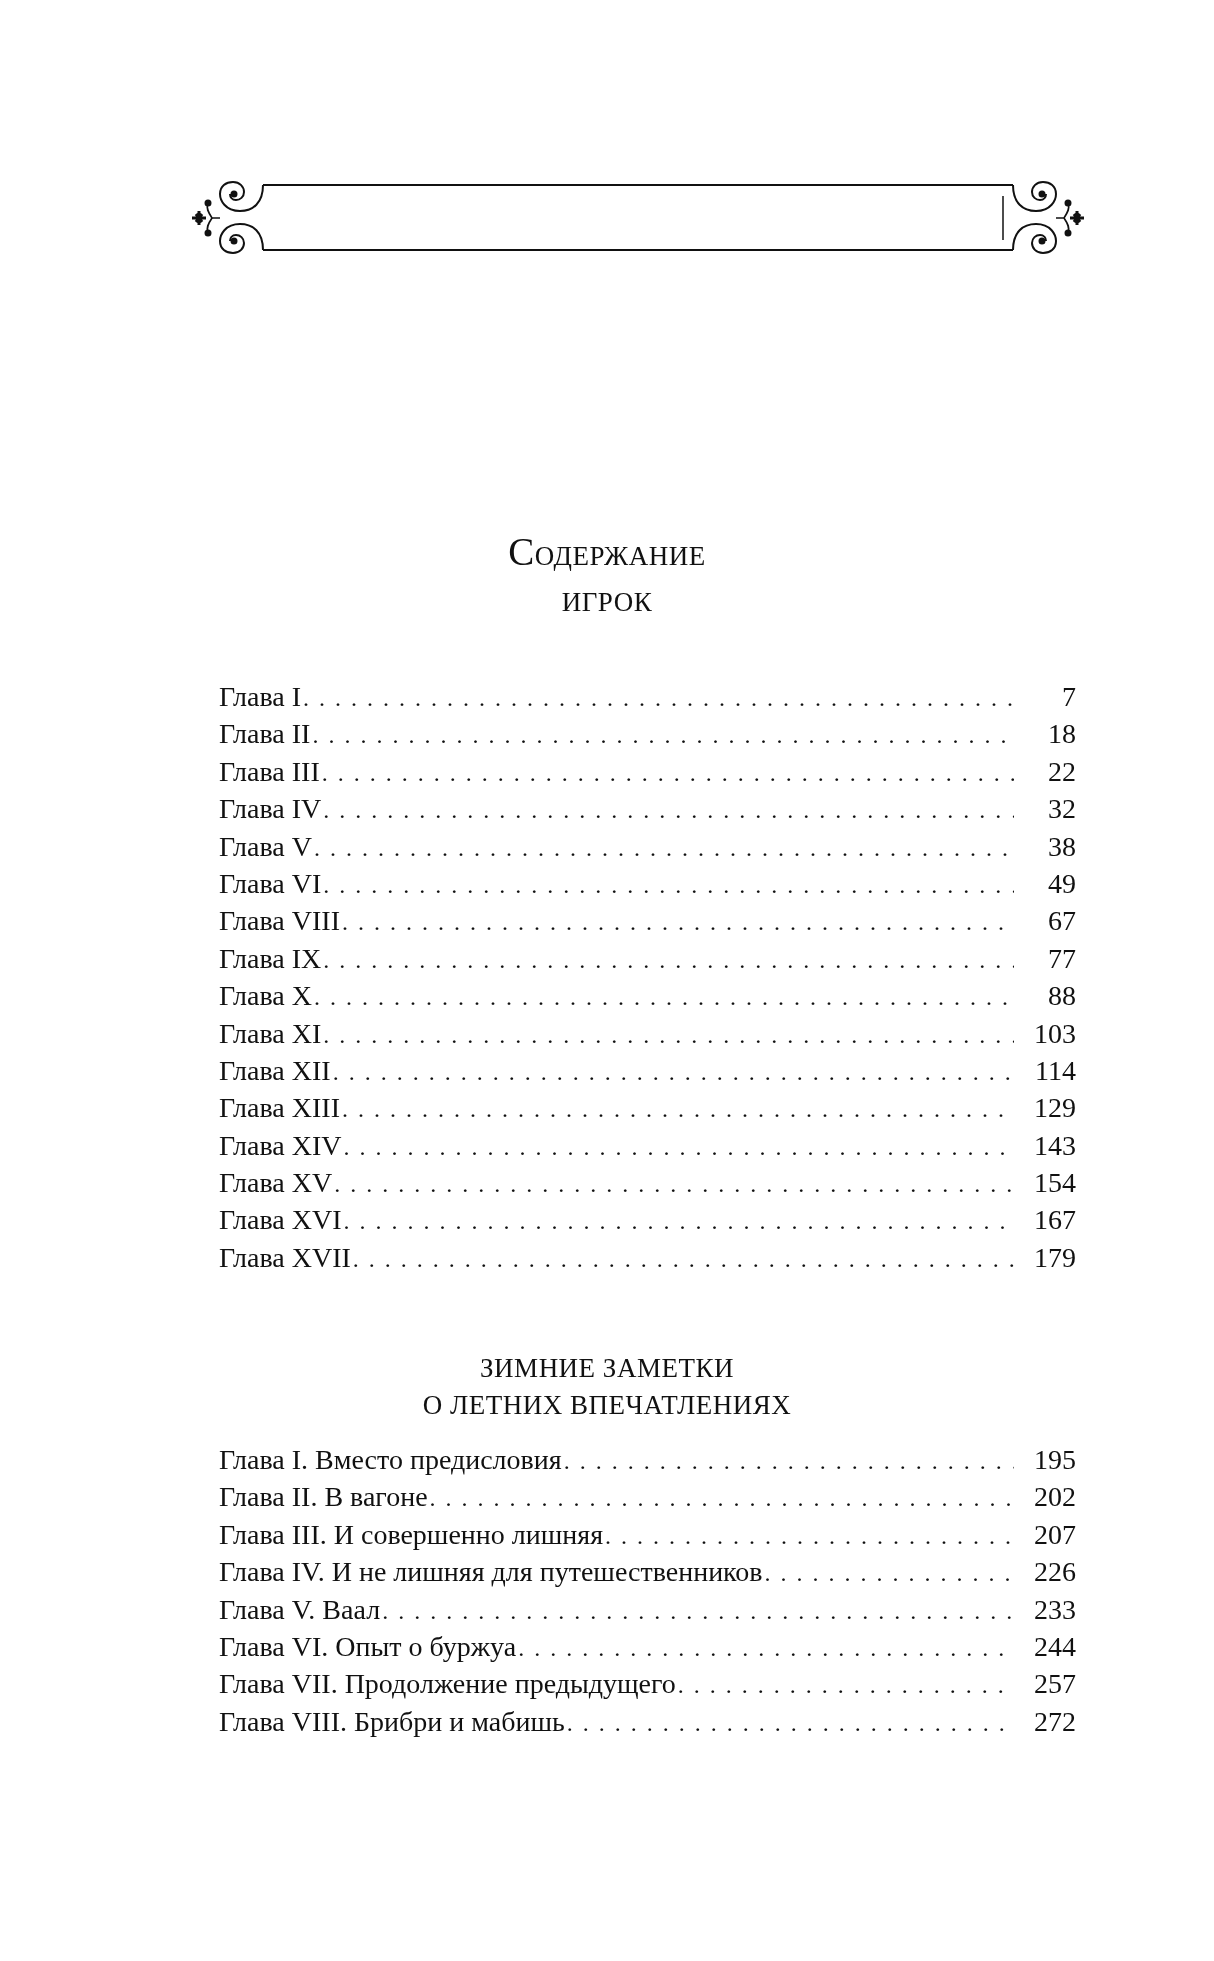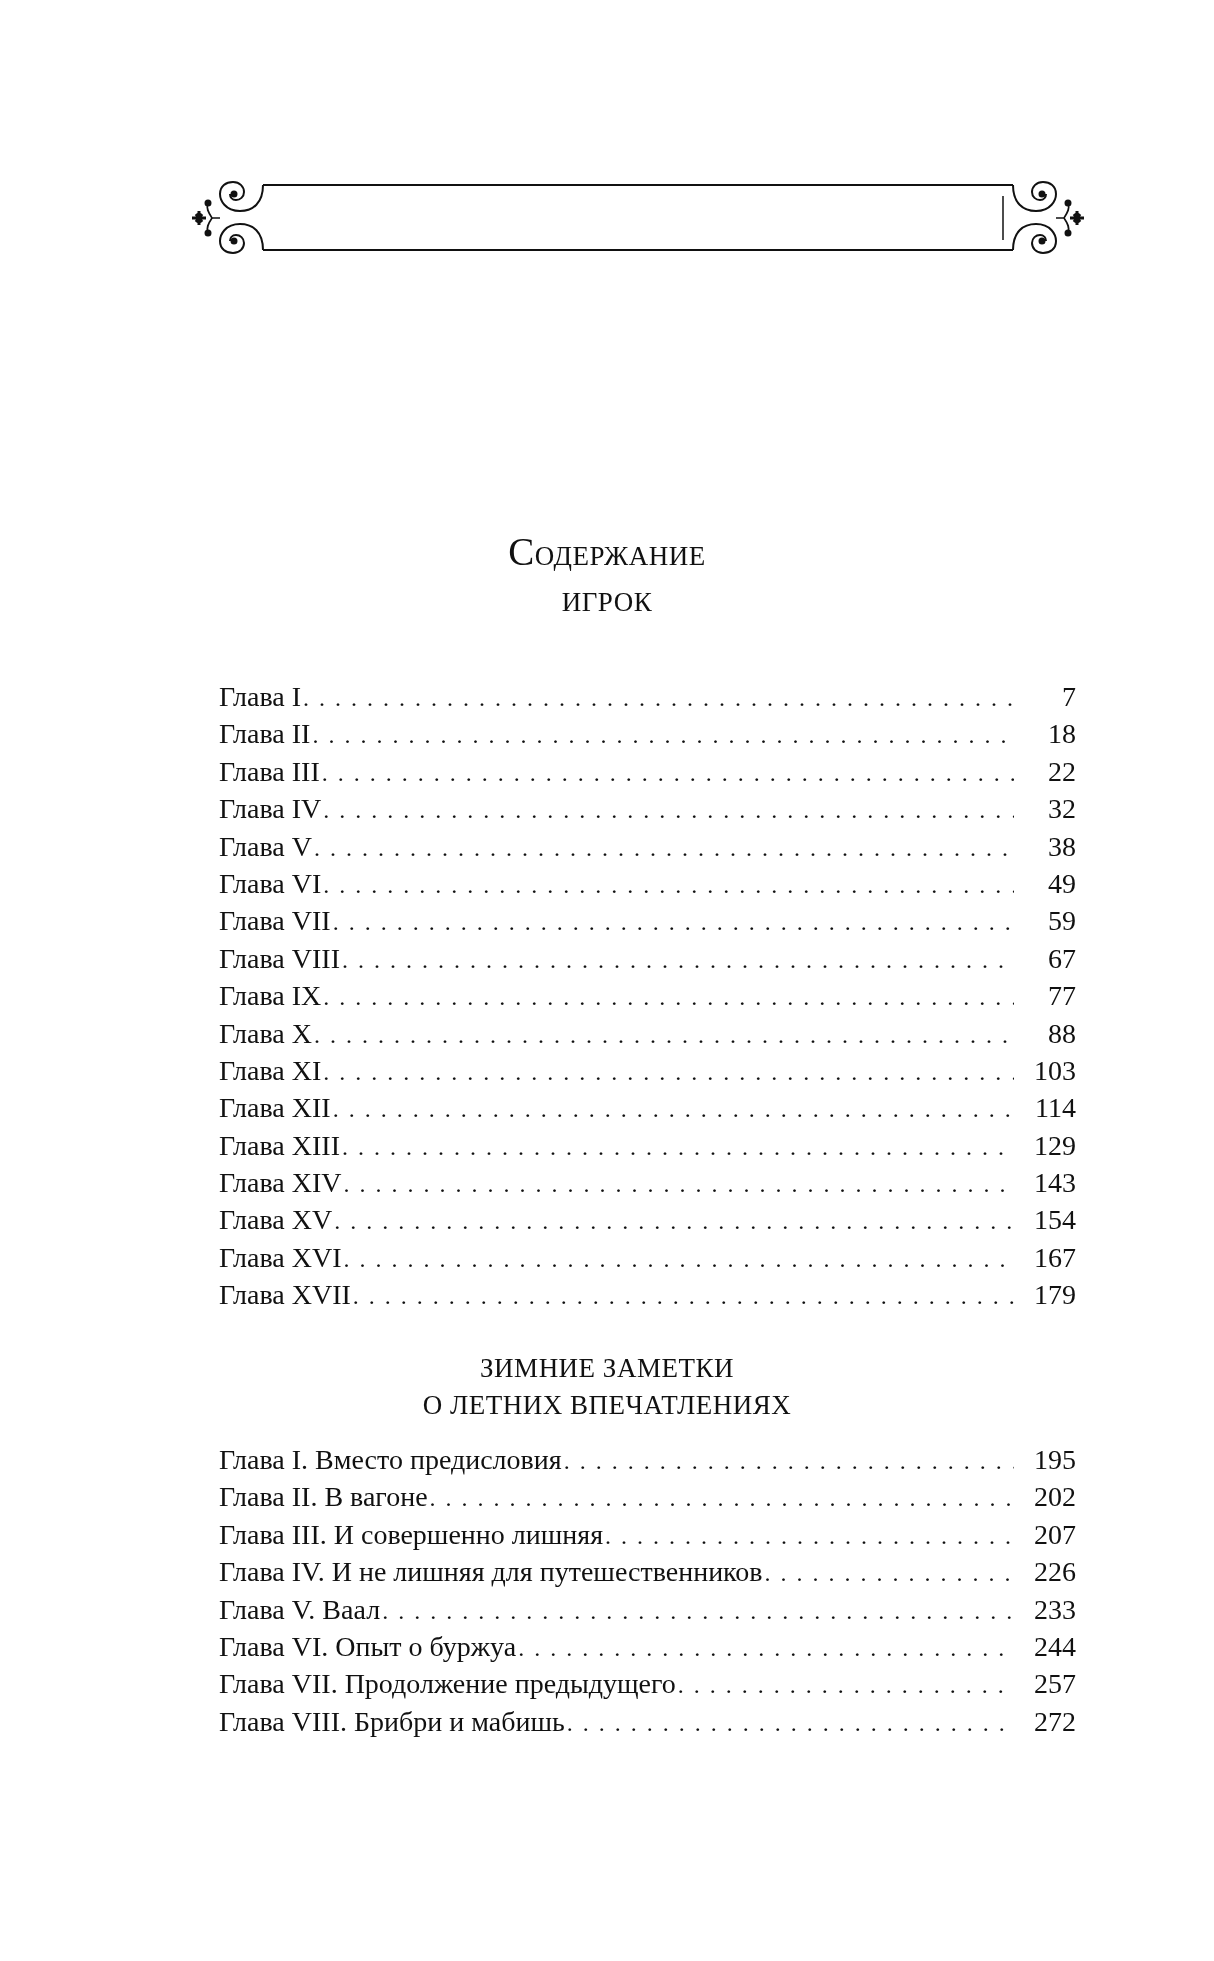--- a/index.html
+++ b/index.html
@@ -102,25 +102,20 @@
       <span class="label">Глава V</span>
       <span class="leader"></span>
       <span class="page">38</span>
     </li>
   <li class="row">
       <span class="label">Глава VI</span>
       <span class="leader"></span>
       <span class="page">49</span>
     </li>
   <li class="row">
-      <span class="label">Глава VII</span>
-      <span class="leader"></span>
-      <span class="page">59</span>
-    </li>
-  <li class="row">
       <span class="label">Глава VIII</span>
       <span class="leader"></span>
       <span class="page">67</span>
     </li>
   <li class="row">
       <span class="label">Глава IX</span>
       <span class="leader"></span>
       <span class="page">77</span>
     </li>
   <li class="row">

